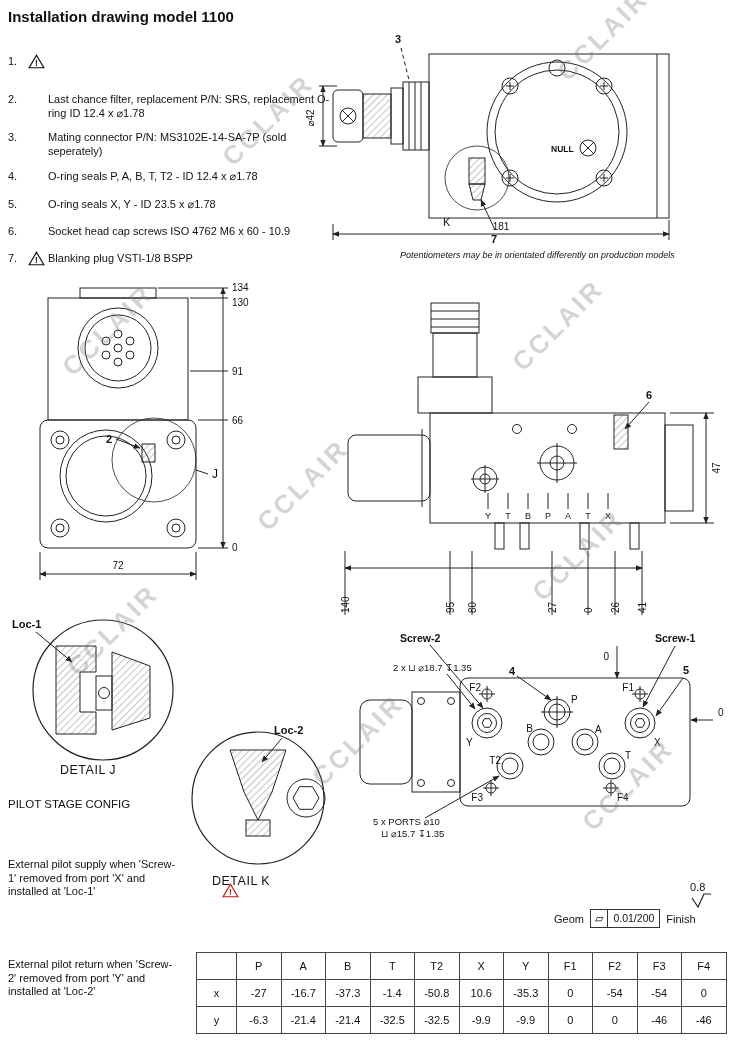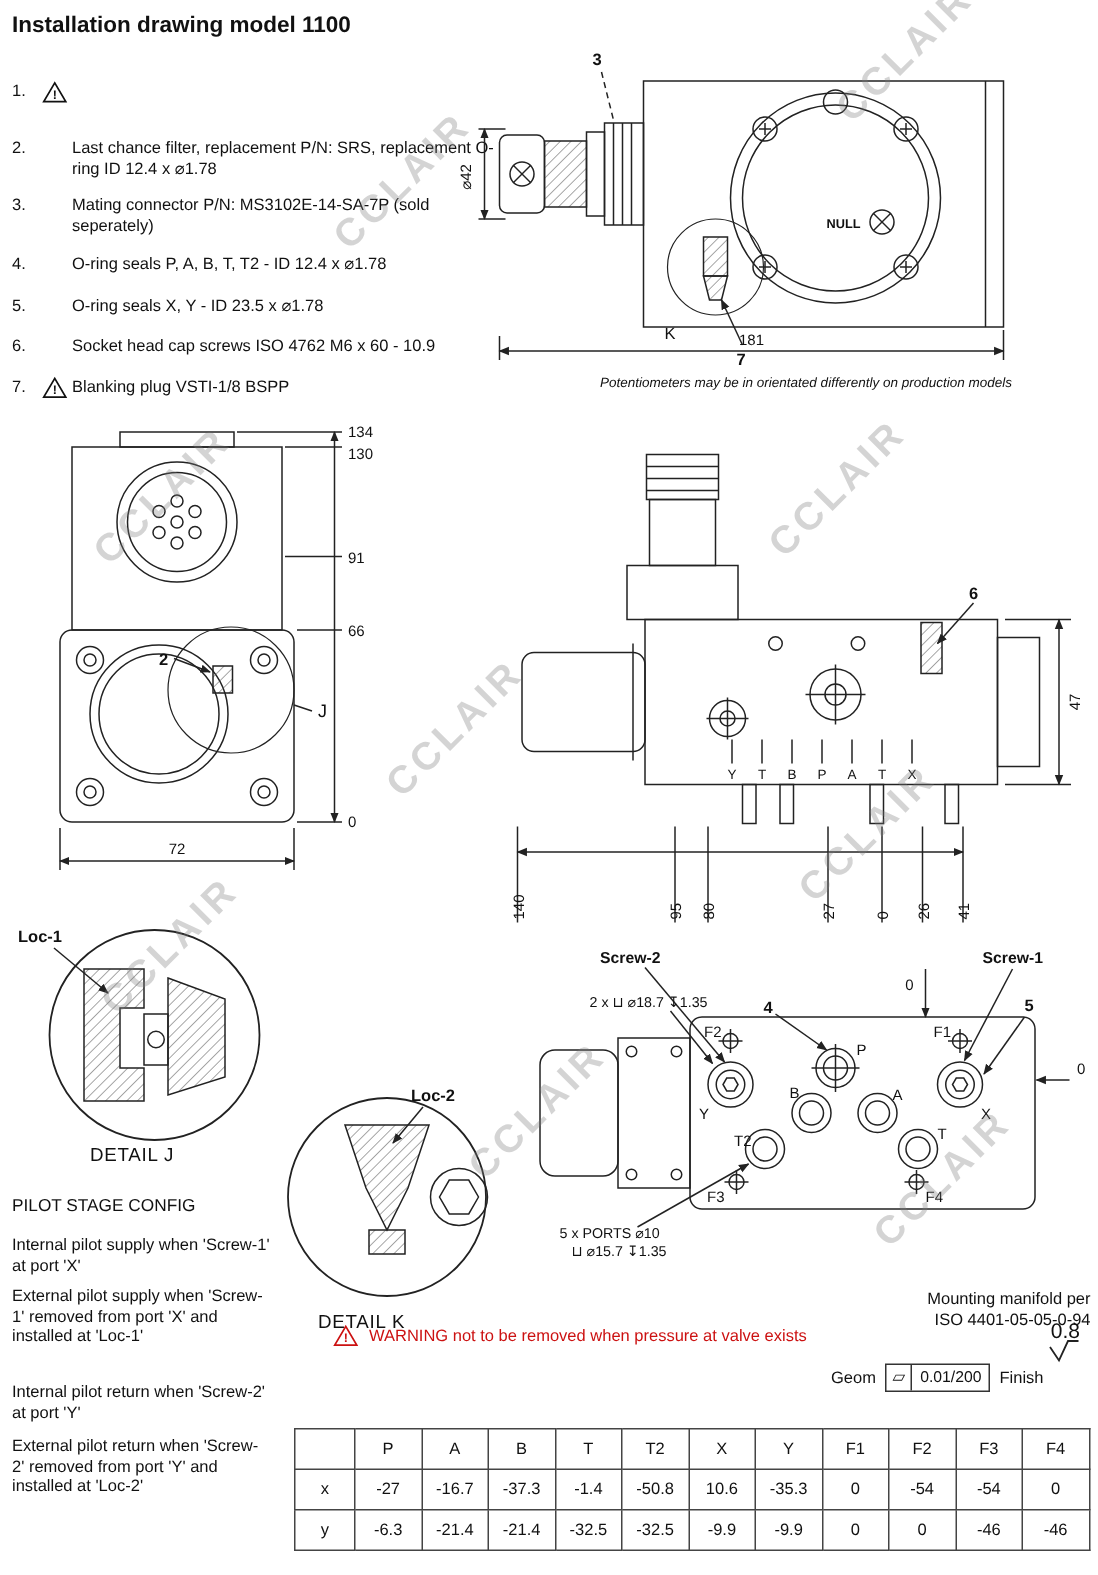--- a/index.html
+++ b/index.html
@@ -12,21 +12,21 @@
         font-size:11px;line-height:13.5px;align-items:start}
   .wicon{width:17px;height:15px;display:block;margin-top:-1px}
   svg text{font-family:"Liberation Sans",sans-serif}
   .pot-note{position:absolute;left:400px;top:250px;width:300px;font-size:9px;font-style:italic;text-align:left}
   .caption{position:absolute;font-size:12.5px;letter-spacing:.5px}
   .pilot-head{position:absolute;left:8px;top:798px;font-size:11.5px}
   .pilot-p{position:absolute;left:8px;width:172px;font-size:11px;line-height:13.5px}
   .warn-row{position:absolute;left:222px;top:884px;display:flex;gap:7px;align-items:center;
             font-size:11px;color:#cc1111}
   .manifold{position:absolute;left:545px;top:859px;width:182px;text-align:right;font-size:11px;line-height:14px}
-  .rough{position:absolute;left:690px;top:882px;width:30px;text-align:right;font-size:14px;line-height:11px}
+  .rough{position:absolute;left:690px;top:882px;width:30px;text-align:left;font-size:11px;line-height:11px}
   .geom-row{position:absolute;left:554px;top:909px;display:flex;align-items:center;gap:6px;font-size:11px}
   .geom-box{display:flex;align-items:stretch;border:1px solid #333;height:19px;line-height:17px}
   .geom-box .c1{padding:0 4px;border-right:1px solid #333}
   .geom-box .c2{padding:0 5px;font-size:10.5px}
   .coord-table{position:absolute;left:196px;top:952px;width:530px;border-collapse:collapse;table-layout:fixed}
   .coord-table th,.coord-table td{border:1px solid #444;height:27px;text-align:center;vertical-align:middle;
         font-size:11px;font-weight:400;padding:0;background:#fff}
   .wm{position:absolute;font-size:26px;font-weight:700;letter-spacing:3px;color:rgba(125,125,125,.33);
       transform:rotate(-45deg);pointer-events:none;z-index:6;user-select:none}
 </style>
@@ -319,23 +319,21 @@
       <path d="M104,40 L142,54 L142,106 L104,118 Z" fill="url(#ht-j)"></path>
       <rect x="88" y="64" width="16" height="34"></rect>
       <circle cx="96" cy="81" r="5.5"></circle>
       <line x1="28" y1="20" x2="64" y2="50" marker-end="url(#ar-j)"></line>
     </g>
     <text x="4" y="16" font-size="11" font-weight="bold" fill="#111">Loc-1</text>
   </svg>
   <div class="caption" style="left:60px;top:763px">DETAIL J</div>
 
   <div class="pilot-head">PILOT STAGE CONFIG</div>
-  <p class="pilot-p" style="top:824px">Internal pilot supply when 'Screw-1' at port 'X'</p>
   <p class="pilot-p" style="top:858px">External pilot supply when 'Screw-1' removed from port 'X' and installed at 'Loc-1'</p>
-  <p class="pilot-p" style="top:922px">Internal pilot return when 'Screw-2' at port 'Y'</p>
   <p class="pilot-p" style="top:958px">External pilot return when 'Screw-2' removed from port 'Y' and installed at 'Loc-2'</p>
 
   <svg class="abs" style="left:178px;top:722px" width="168" height="148" viewBox="0 0 168 148">
     <defs>
       <marker id="ar-k" viewBox="0 0 10 10" refX="9" refY="5" markerWidth="7" markerHeight="7" orient="auto-start-reverse">
         <path d="M0,1 L10,5 L0,9 Z" fill="#222"></path>
       </marker>
       <pattern id="ht-k" width="5" height="5" patternUnits="userSpaceOnUse" patternTransform="rotate(45)">
         <line x1="0" y1="0" x2="0" y2="5" stroke="#555" stroke-width="0.7"></line>
       </pattern>
@@ -448,27 +446,22 @@
     </g>
   </svg>
 
   <div class="warn-row">
     <span>
         <svg class="wicon" viewBox="0 0 20 18">
           <path d="M10 1.5 L18.8 16.5 L1.2 16.5 Z" fill="none" stroke="#cc1111" stroke-width="1.4"></path>
           <text x="10" y="14.2" text-anchor="middle" font-size="10" font-weight="bold" fill="#cc1111">!</text>
         </svg>
       </span>
-    <span>WARNING not to be removed when pressure at valve exists</span>
-  </div>
-
-  <div class="manifold">
-    <div>Mounting manifold per</div>
-    <div>ISO 4401-05-05-0-94</div>
-  </div>
+  </div>
+
   <div class="rough">
     <div>0.8</div>
     <svg width="22" height="16" viewBox="0 0 22 16">
       <path d="M2,5 L8,14 L14,1 L21,1" fill="none" stroke="#222" stroke-width="1.2"></path>
     </svg>
   </div>
   <div class="geom-row">
     <span>Geom</span>
     <span class="geom-box">
       <span class="c1">▱</span>

